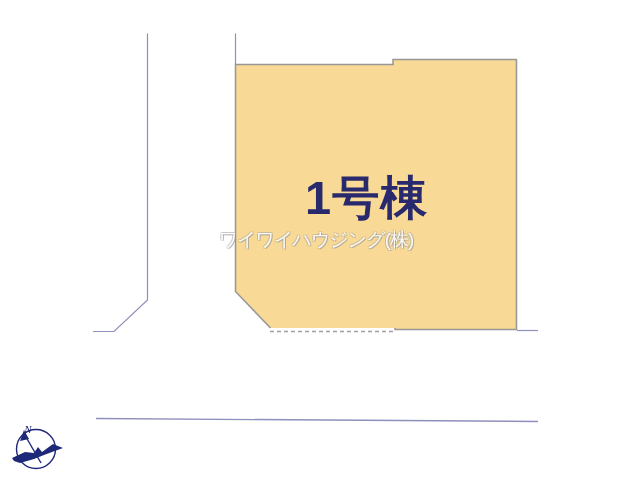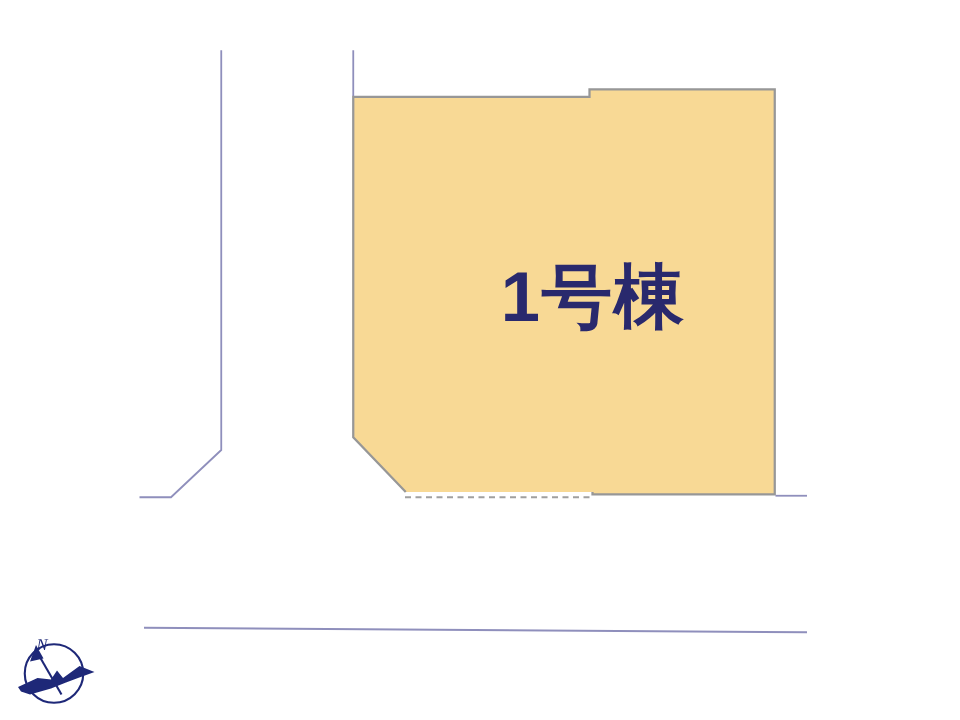--- a/index.html
+++ b/index.html
@@ -7,21 +7,21 @@
     position:relative;
     width:640px;height:480px;
     background:#ffffff;
     overflow:hidden;
     font-family:"Liberation Sans","DejaVu Sans",sans-serif;
   }
   .plan-svg{position:absolute;left:0;top:0;}
   .lot-label{
     position:absolute;
     left:305px;top:172px;width:152px;
-    text-align:right;
+    text-align:left;
     font-size:47px;
     font-weight:bold;
     line-height:1.1;
     color:#29296d;
     letter-spacing:1px;
     white-space:nowrap;
   }
   .watermark{
     position:absolute;
     left:210px;top:229px;width:212px;
@@ -69,14 +69,15 @@
       <circle cx="36" cy="449" r="19.5" fill="none" stroke-width="1.4" stroke="#1e2878"></circle>
       <line x1="41" y1="463" x2="26" y2="437" stroke-width="1.4" stroke="#1e2878"></line>
       <polygon points="24,430 20,441 29,439" fill="#1e2878"></polygon>
       <polygon points="12,458 25,452 34,453 38,447 42,452 53,444 63,448 52,452 44,455 34,459 20,463 14,461" fill="#1e2878"></polygon>
       <text class="compass-n" x="28" y="433" text-anchor="middle">N</text>
     </g>
   </svg>
 
   <div class="lot-label">1号棟</div>
 
+  <div class="watermark">ワイワイハウジング(株)</div>
 
 </div>
 
 </body></html>

